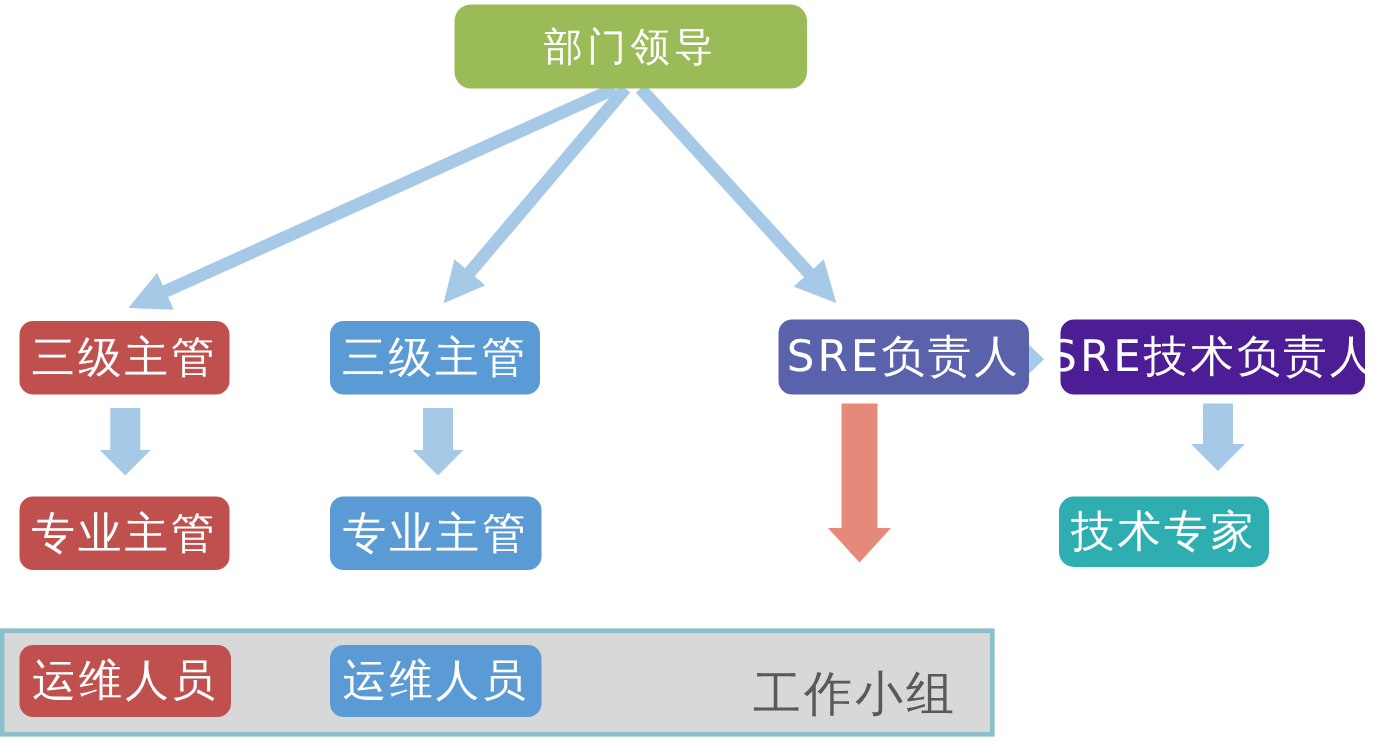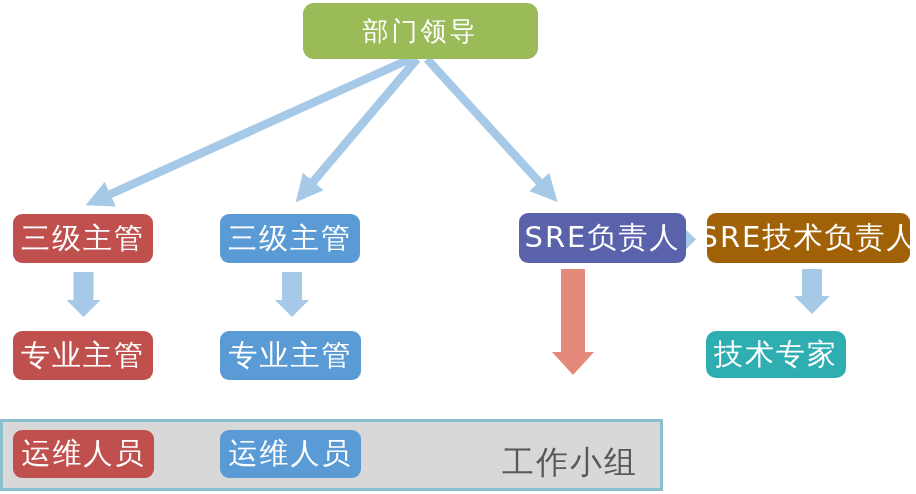--- a/index.html
+++ b/index.html
@@ -72,21 +72,21 @@
   </svg>
 
   <div id="work-group" style="background-color: rgb(216, 216, 216); border-color: rgb(139, 191, 203);"></div>
   <div id="work-group-label" style="color: rgb(89, 89, 89);">工作小组</div>
 
   <div class="box bg-green" id="dept-leader" style="background-color: rgb(155, 187, 89); color: rgb(255, 255, 255);">部门领导</div>
 
   <div class="box bg-red" id="l3-mgr-a" style="background-color: rgb(192, 80, 77); color: rgb(255, 255, 255);">三级主管</div>
   <div class="box bg-blue" id="l3-mgr-b" style="background-color: rgb(91, 155, 213); color: rgb(255, 255, 255);">三级主管</div>
   <div class="box bg-indigo" id="sre-owner" style="background-color: rgb(90, 98, 172); color: rgb(255, 255, 255);">SRE负责人</div>
-  <div class="box bg-indigo" id="sre-tech-owner" style="background-color: #a16207; color: rgb(255, 255, 255);">SRE技术负责人</div>
+  <div class="box bg-indigo" id="sre-tech-owner" style="background-color: #4c1d95; color: rgb(255, 255, 255);">SRE技术负责人</div>
 
   <div class="box bg-red" id="pro-mgr-a" style="background-color: rgb(192, 80, 77); color: rgb(255, 255, 255);">专业主管</div>
   <div class="box bg-blue" id="pro-mgr-b" style="background-color: rgb(91, 155, 213); color: rgb(255, 255, 255);">专业主管</div>
   <div class="box bg-teal" id="tech-expert" style="background-color: rgb(47, 174, 177); color: rgb(255, 255, 255);">技术专家</div>
 
   <div class="box bg-red" id="ops-a" style="background-color: rgb(192, 80, 77); color: rgb(255, 255, 255);">运维人员</div>
   <div class="box bg-blue" id="ops-b" style="background-color: rgb(91, 155, 213); color: rgb(255, 255, 255);">运维人员</div>
 
 </div>
 

